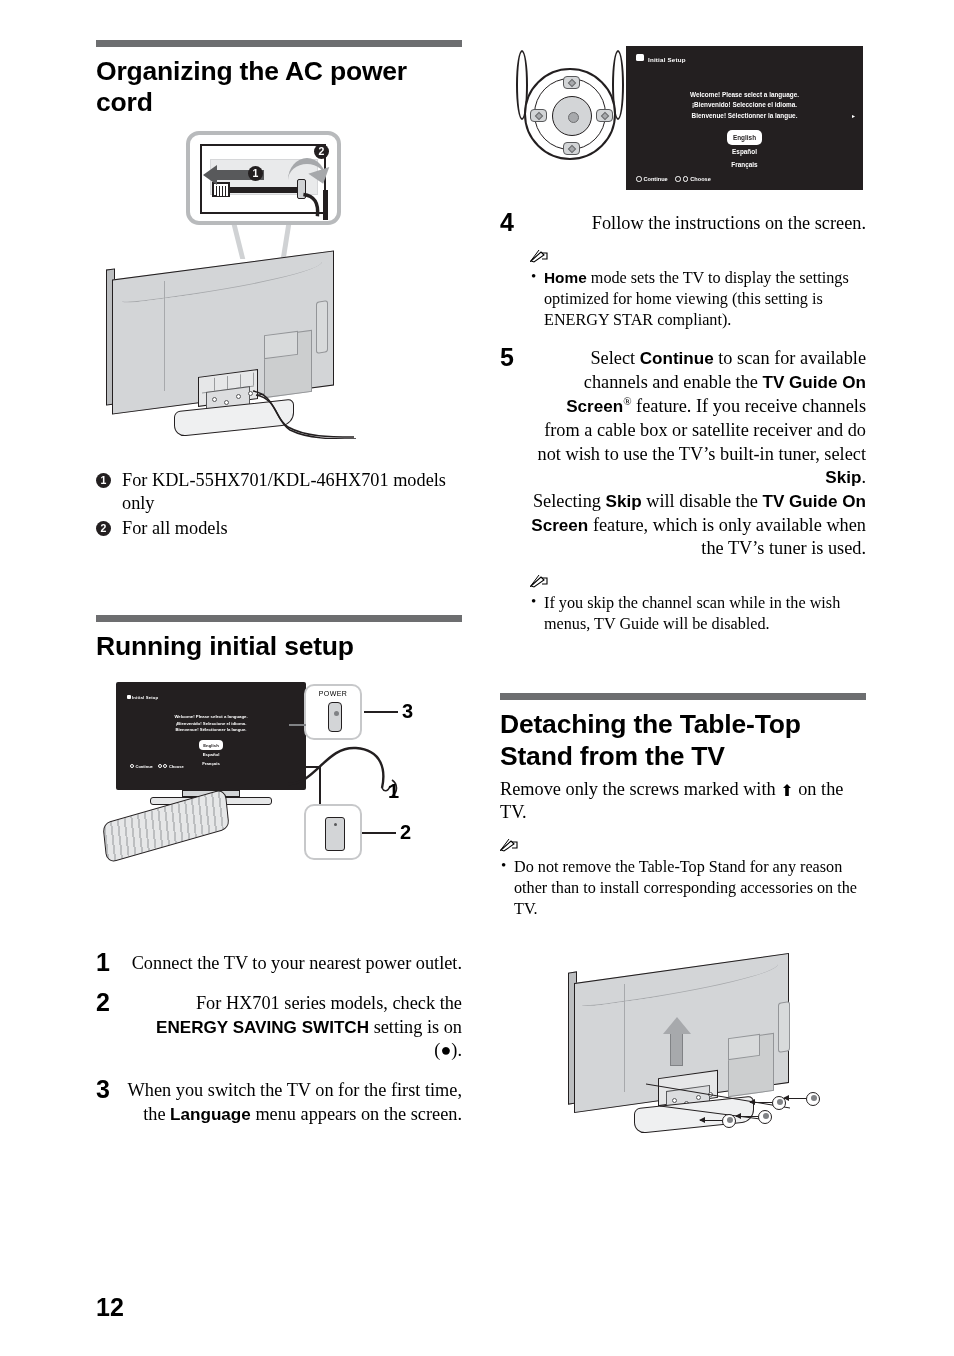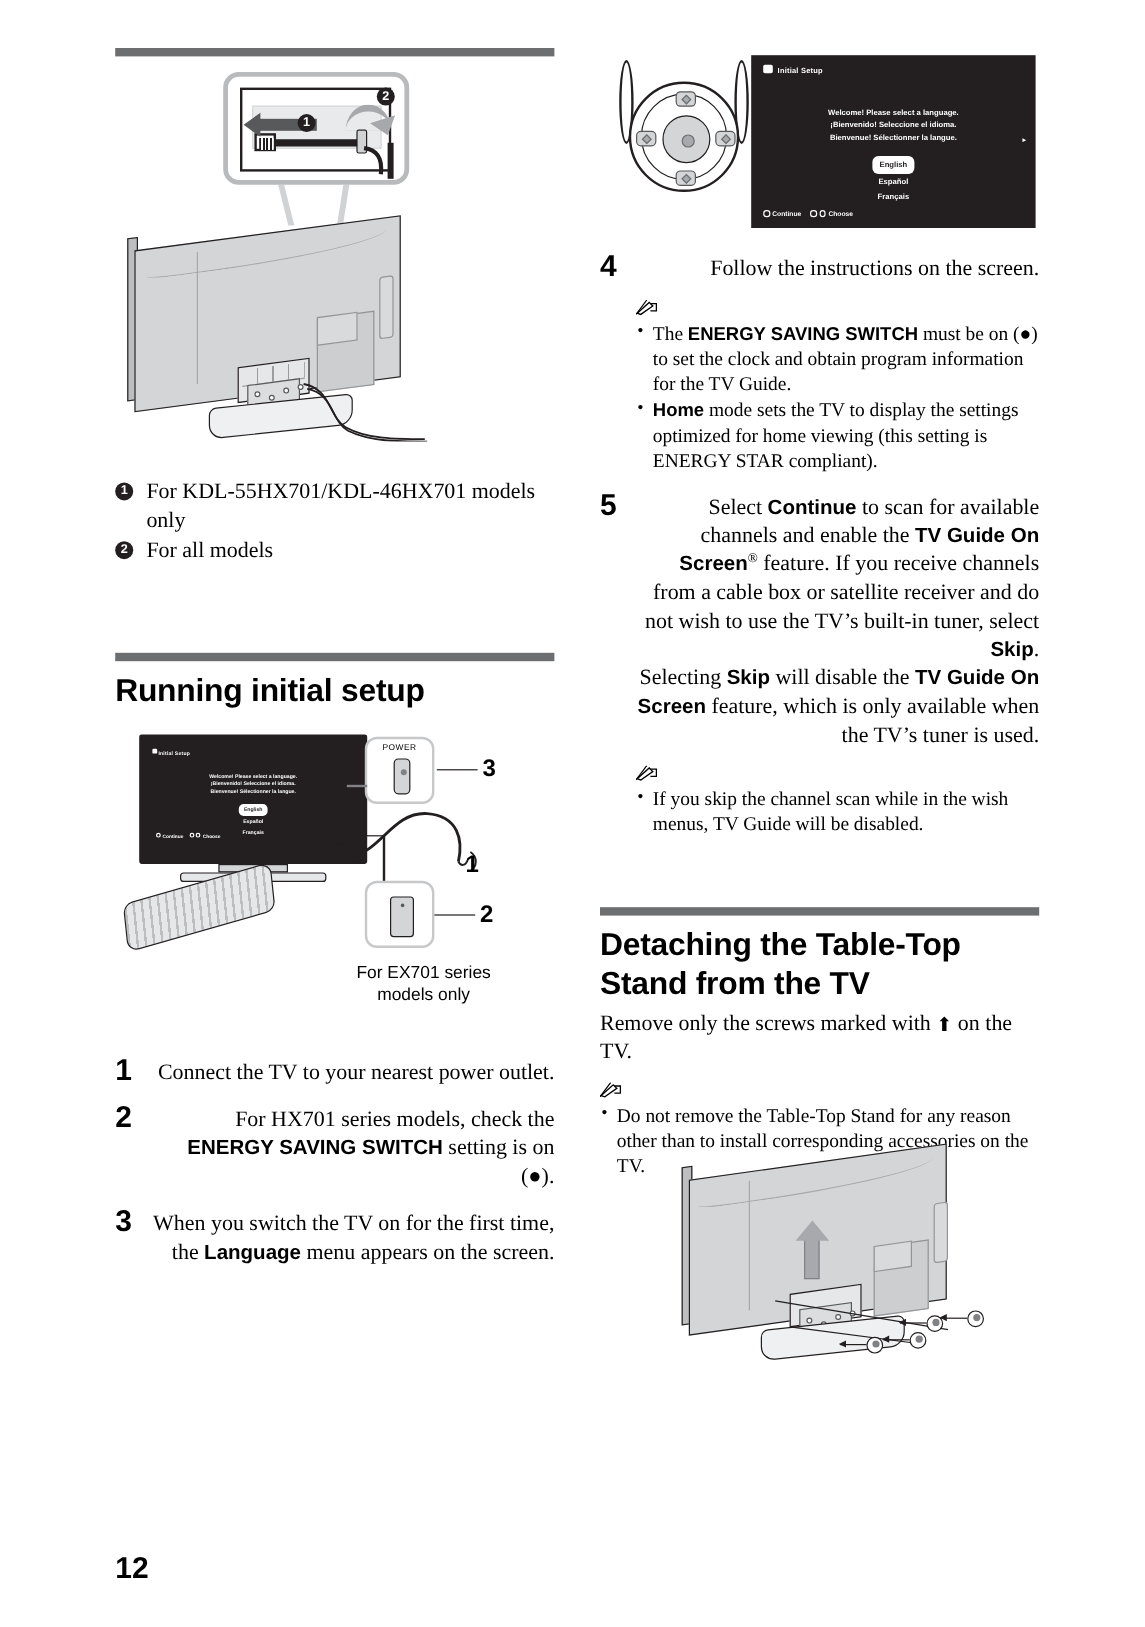--- a/index.html
+++ b/index.html
@@ -512,20 +512,21 @@
   }
 </style>
 </head>
 <body>
 
 <div class="page">
 
   <div class="col-left">
 
     <div class="sec-rule"></div>
+    <h1 class="sec-title">Organizing the AC power cord</h1>
 
     <div class="fig" id="fig-accord">
 
       <div class="leader" style="left:140px; top:98px; width:5px; height:34px;
            transform: skewX(14deg);"></div>
       <div class="leader" style="left:186px; top:98px; width:5px; height:52px;
            transform: skewX(-9deg);"></div>
 
       <div class="callout-box">
         <div class="callout-inner">
@@ -632,21 +633,20 @@
 
         <div style="position:absolute; left:184px; top:84px; width:9px; height:13px; background:#231f20;"></div>
         <div class="lead-line" style="left:192px; top:90px; width:32px; height:1.6px; background:#231f20;"></div>
         <div class="lead-line" style="left:223px; top:90px; width:1.6px; height:42px; background:#231f20;"></div>
         <div class="sw-box">
           <div class="sw-btn"></div>
         </div>
         <div class="lead-line" style="left:266px; top:156px; width:34px; height:1.6px; background:#231f20;"></div>
         <span class="num-tag" style="left:304px; top:145px;">2</span>
 
-        <div class="fig-caption">For EX701 series models only</div>
       </div>
 
       <div id="steps-left" style="margin-top:26px;">
           <div class="step">
             <span class="step-num">1</span>
             <div class="step-body">
               <div><span>Connect the TV to your nearest power outlet.</span></div>
             </div>
           </div>
           <div class="step">
@@ -715,21 +715,20 @@
           <span class="step-num">4</span>
           <div class="step-body">
             <div><span>Follow the instructions on the screen.</span></div>
           </div>
           <div class="note-icon"><svg width="18" height="13" viewBox="0 0 18 13">
               <path d="M1 11 L11 2 L14 5 L4 12 Z" fill="none" stroke="#000" stroke-width="1.1"></path>
               <path d="M12 3 L17 3 L17 9 L12 9" fill="none" stroke="#000" stroke-width="1.1"></path>
               <path d="M0 12 L9 0" stroke="#000" stroke-width="1"></path>
             </svg></div>
           <ul class="note-list">
-            <li><span>The </span><span class="b">ENERGY SAVING SWITCH</span><span> must be on (●) to set the clock and obtain program information for the TV Guide.</span></li>
             <li><span class="b">Home</span><span> mode sets the TV to display the settings optimized for home viewing (this setting is ENERGY STAR compliant).</span></li>
           </ul>
         </div>
         <div class="step">
           <span class="step-num">5</span>
           <div class="step-body">
             <div><span>Select </span><span class="b">Continue</span><span> to scan for available channels and enable the </span><span class="b">TV Guide On Screen</span><span class="sup">®</span><span> feature. If you receive channels from a cable box or satellite receiver and do not wish to use the TV’s built-in tuner, select </span><span class="b">Skip</span><span>.</span></div>
             <div><span>Selecting </span><span class="b">Skip</span><span> will disable the </span><span class="b">TV Guide On Screen</span><span> feature, which is only available when the TV’s tuner is used.</span></div>
           </div>
           <div class="note-icon"><svg width="18" height="13" viewBox="0 0 18 13">

